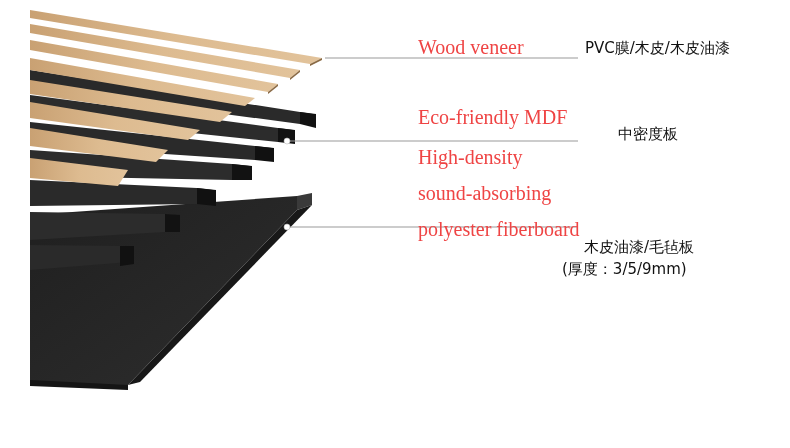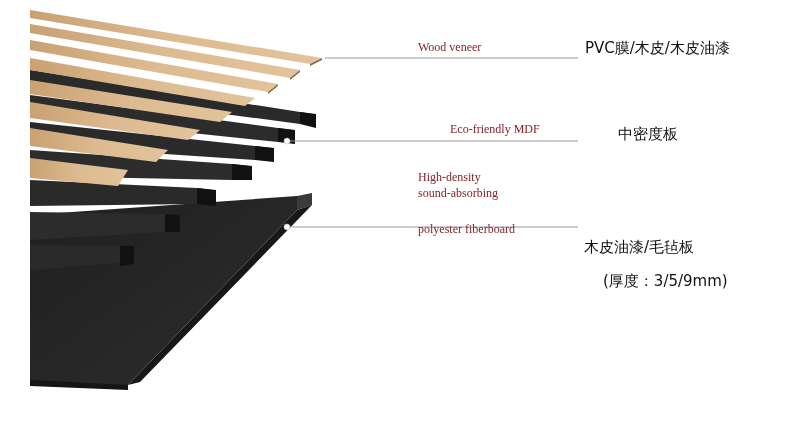--- a/index.html
+++ b/index.html
@@ -3,21 +3,21 @@
   <meta charset="utf-8">
   <style>
     html, body { margin: 0; padding: 0; }
     body {
       width: 790px; height: 448px; background: #ffffff; position: relative; overflow: hidden;
       font-family: "Liberation Serif", serif;
     }
     .illustration { position: absolute; left: 0; top: 0; width: 790px; height: 448px; }
     .en-label {
       position: absolute; font-family: "Liberation Serif", "DejaVu Serif", serif;
-      font-size: 12px; color: #7f1d1d; line-height: 19px; white-space: nowrap;
+      font-size: 20px; color: #ef4444; line-height: 19px; white-space: nowrap;
     }
     .zh-label {
       position: absolute; font-family: "DejaVu Sans", "Liberation Sans", sans-serif;
       font-size: 15px; color: #111111; line-height: 20px; white-space: nowrap;
     }
   </style>
 </head>
 <body>
 
 <svg class="illustration" viewBox="0 0 790 448" xmlns="http://www.w3.org/2000/svg">
@@ -86,21 +86,21 @@
   <g>
     <line x1="325" y1="58" x2="578" y2="58" stroke="#9a9a9a" stroke-width="1.2"></line>
     <line x1="290" y1="141" x2="578" y2="141" stroke="#9a9a9a" stroke-width="1.2"></line>
     <circle cx="287" cy="141" r="3" fill="#ffffff" stroke="#bbbbbb" stroke-width="0.6"></circle>
     <line x1="290" y1="227" x2="578" y2="227" stroke="#9a9a9a" stroke-width="1.2"></line>
     <circle cx="287" cy="227" r="3" fill="#ffffff" stroke="#bbbbbb" stroke-width="0.6"></circle>
   </g>
 </svg>
 
 <div class="en-label" style="left:418px; top:38px;">Wood veneer</div>
-<div class="en-label" style="left:418px; top:120px;margin-left:32px;">Eco-friendly MDF</div>
-<div class="en-label" style="left:418px; top:168px;">High-density</div>
+<div class="en-label" style="left:418px; top:108px;">Eco-friendly MDF</div>
+<div class="en-label" style="left:418px; top:148px;">High-density</div>
 <div class="en-label" style="left:418px; top:184px;">sound-absorbing</div>
 <div class="en-label" style="left:418px; top:220px;">polyester fiberboard</div>
 
 <div class="zh-label" style="left:585px; top:38px;">PVC膜/木皮/木皮油漆</div>
 <div class="zh-label" style="left:618px; top:124px;">中密度板</div>
 <div class="zh-label" style="left:584px; top:237px;">木皮油漆/毛毡板</div>
-<div class="zh-label" style="left:603px; top:259px;margin-top:12px;">(厚度：3/5/9mm)</div>
+<div class="zh-label" style="left:562px; top:259px;">(厚度：3/5/9mm)</div>
 
 </body></html>

